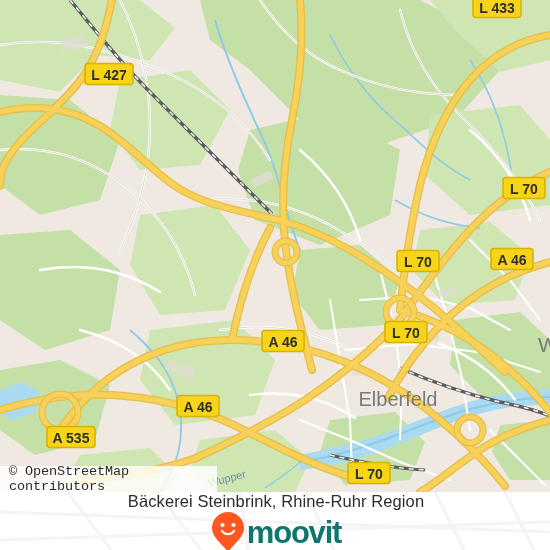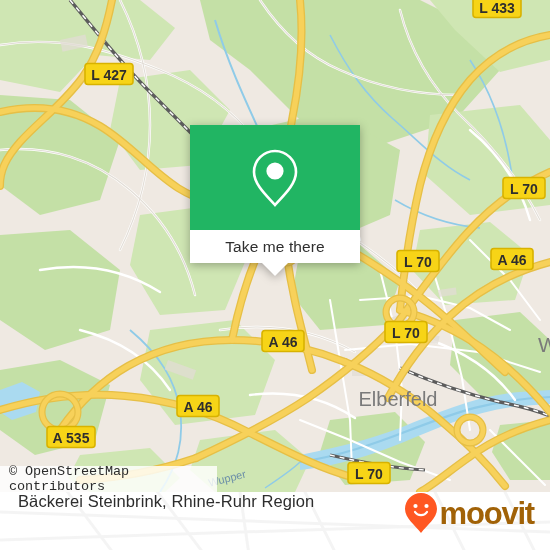--- a/index.html
+++ b/index.html
@@ -53,36 +53,37 @@
     width: 0; height: 0; transform: translateX(-50%);
     border-left: 13px solid transparent;
     border-right: 13px solid transparent;
     border-top: 13px solid #ffffff;
   }
 
   
   .footer {
     position: absolute; left: 0; top: 492px; width: 550px; height: 58px;
     background: #ffffff;
-    display: flex; align-items: flex-start; justify-content: space-between;
+    display: flex; align-items: center; justify-content: space-between;
     padding: 0 16px 0 18px;
     overflow: hidden;
+    flex-direction: column;
   }
   .footer-watermark {
     position: absolute; left: 0; top: 0; width: 550px; height: 58px;
     opacity: 0.10; pointer-events: none;
   }
   .footer-title {
     position: relative; z-index: 2;
     font-size: 16.5px; color: #2d2d2d; letter-spacing: 0.1px;
     white-space: nowrap;
   }
   .brand { position: relative; z-index: 2; display: flex; align-items: center; gap: 2px; }
   .brand-word {
-    font-size: 31px; font-weight: bold; color: #a16207;
+    font-size: 31px; font-weight: bold; color: #0f766e;
     letter-spacing: -1.2px; line-height: 1;
   }
 </style>
 </head>
 <body>
 
 <div id="root">
 
   <div class="map">
     <svg class="map-svg" width="550" height="492" viewBox="0 0 550 492">
@@ -291,32 +292,20 @@
             <rect x="348" y="462.5" width="42" height="21" rx="3" fill="#f7d417" stroke="#d8b200" stroke-width="1.6"></rect>
             <text x="369" y="478.5" text-anchor="middle" font-family="Liberation Sans, sans-serif" font-size="14" font-weight="bold" fill="#2e2e2e">L 70</text>
           </g>
         </g>
     </svg>
 
     <div class="attribution">
       <span>© OpenStreetMap contributors</span>
     </div>
 
-    <div class="popup">
-      <div class="popup-head">
-        <svg width="52" height="62" viewBox="0 0 52 62">
-          <path d="M26 4 C14.4 4 5 13.4 5 25 C5 38 19 50 26 58 C33 50 47 38 47 25 C47 13.4 37.6 4 26 4 Z" fill="none" stroke="#ffffff" stroke-width="2.6"></path>
-          <circle cx="26" cy="24" r="8.6" fill="#ffffff"></circle>
-        </svg>
-      </div>
-      <div class="popup-body">
-        <span class="popup-label">Take me there</span>
-      </div>
-      <div class="popup-tip"></div>
-    </div>
   </div>
 
   <div class="footer">
     <svg class="footer-watermark" width="550" height="58" viewBox="0 0 550 58">
       <g stroke="#9a9a9a" fill="none" stroke-width="3">
         <path d="M60,-10 L120,70"></path>
         <path d="M150,-10 L210,70"></path>
         <path d="M240,0 L250,70"></path>
         <path d="M300,-10 L340,70"></path>
         <path d="M0,20 L550,40"></path>

